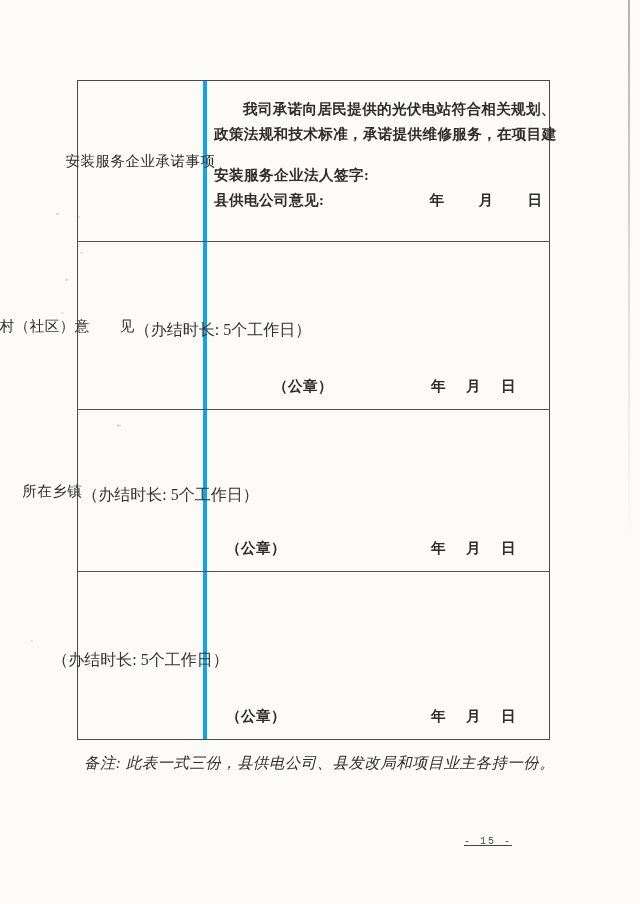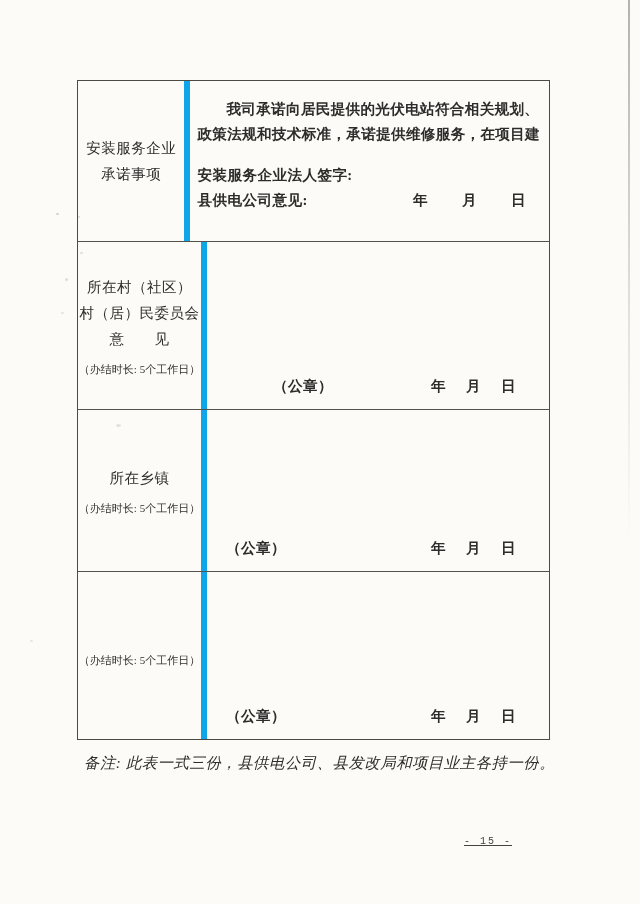--- a/index.html
+++ b/index.html
@@ -32,26 +32,26 @@
     background: transparent;
   }
   .trow { display: flex; width: 100%; }
   .trow.r1 { height: 161px; }
   .trow.r2 { height: 168px; gap: 47px; }
   .trow.r3 { height: 162px; }
   .trow.r4 { flex: 1; }
   .trow:not(:last-child) { border-bottom: 1px solid #55524e; }
 
   .label-cell {
-    width: 129px; border-right: 6px solid #0ea5e9;
-    display: flex; flex-direction: column; justify-content: center; align-items: center;
+    width: 129px; border-right: 4px solid #0ea5e9;
+    display: flex; flex-direction: row; justify-content: center; align-items: center;
     text-align: center; padding: 4px 3px;
   }
   .label-line { font-size: 14.5px; line-height: 26px; letter-spacing: 0.5px; white-space: nowrap; }
-  .duration-note { font-size: 11px; line-height: 18px; margin-top: 8px; white-space: nowrap; color: #34322f; }
+  .duration-note { font-size: 16px; line-height: 18px; margin-top: 8px; white-space: nowrap; color: #34322f; }
 
   .content-cell { flex: 1; display: flex; flex-direction: column; padding: 0 9px 0 7px; font-weight: bold; }
 
   
   .commitment-paragraph { margin-top: 16px; }
   .p-line { font-size: 14.6px; line-height: 25px; letter-spacing: 0.3px; white-space: nowrap; }
   .p-line.indent { padding-left: 29px; }
   .signature-block { margin-top: 16px; }
   .sign-line { font-size: 14.6px; line-height: 25px; letter-spacing: 0.4px; display: flex; align-items: baseline; }
   .date-fields { display: inline-flex; margin-left: auto; }
@@ -114,21 +114,20 @@
               <span class="date-char">日</span>
             </span>
           </div>
         </div>
       </div>
     </div>
 
     <div class="trow r2">
       <div class="label-cell">
         <div class="label-line">所在村（社区）</div>
-        <div class="label-line">村（居）民委员会</div>
         <div class="label-line">意　　见</div>
         <div class="duration-note">（办结时长: 5个工作日）</div>
       </div>
       <div class="content-cell">
         <div class="seal-date-line">
           <span>（公章）</span>
           <span class="date-fields rX-dates">
             <span class="date-char">年</span>
             <span class="date-char">月</span>
             <span class="date-char">日</span>

